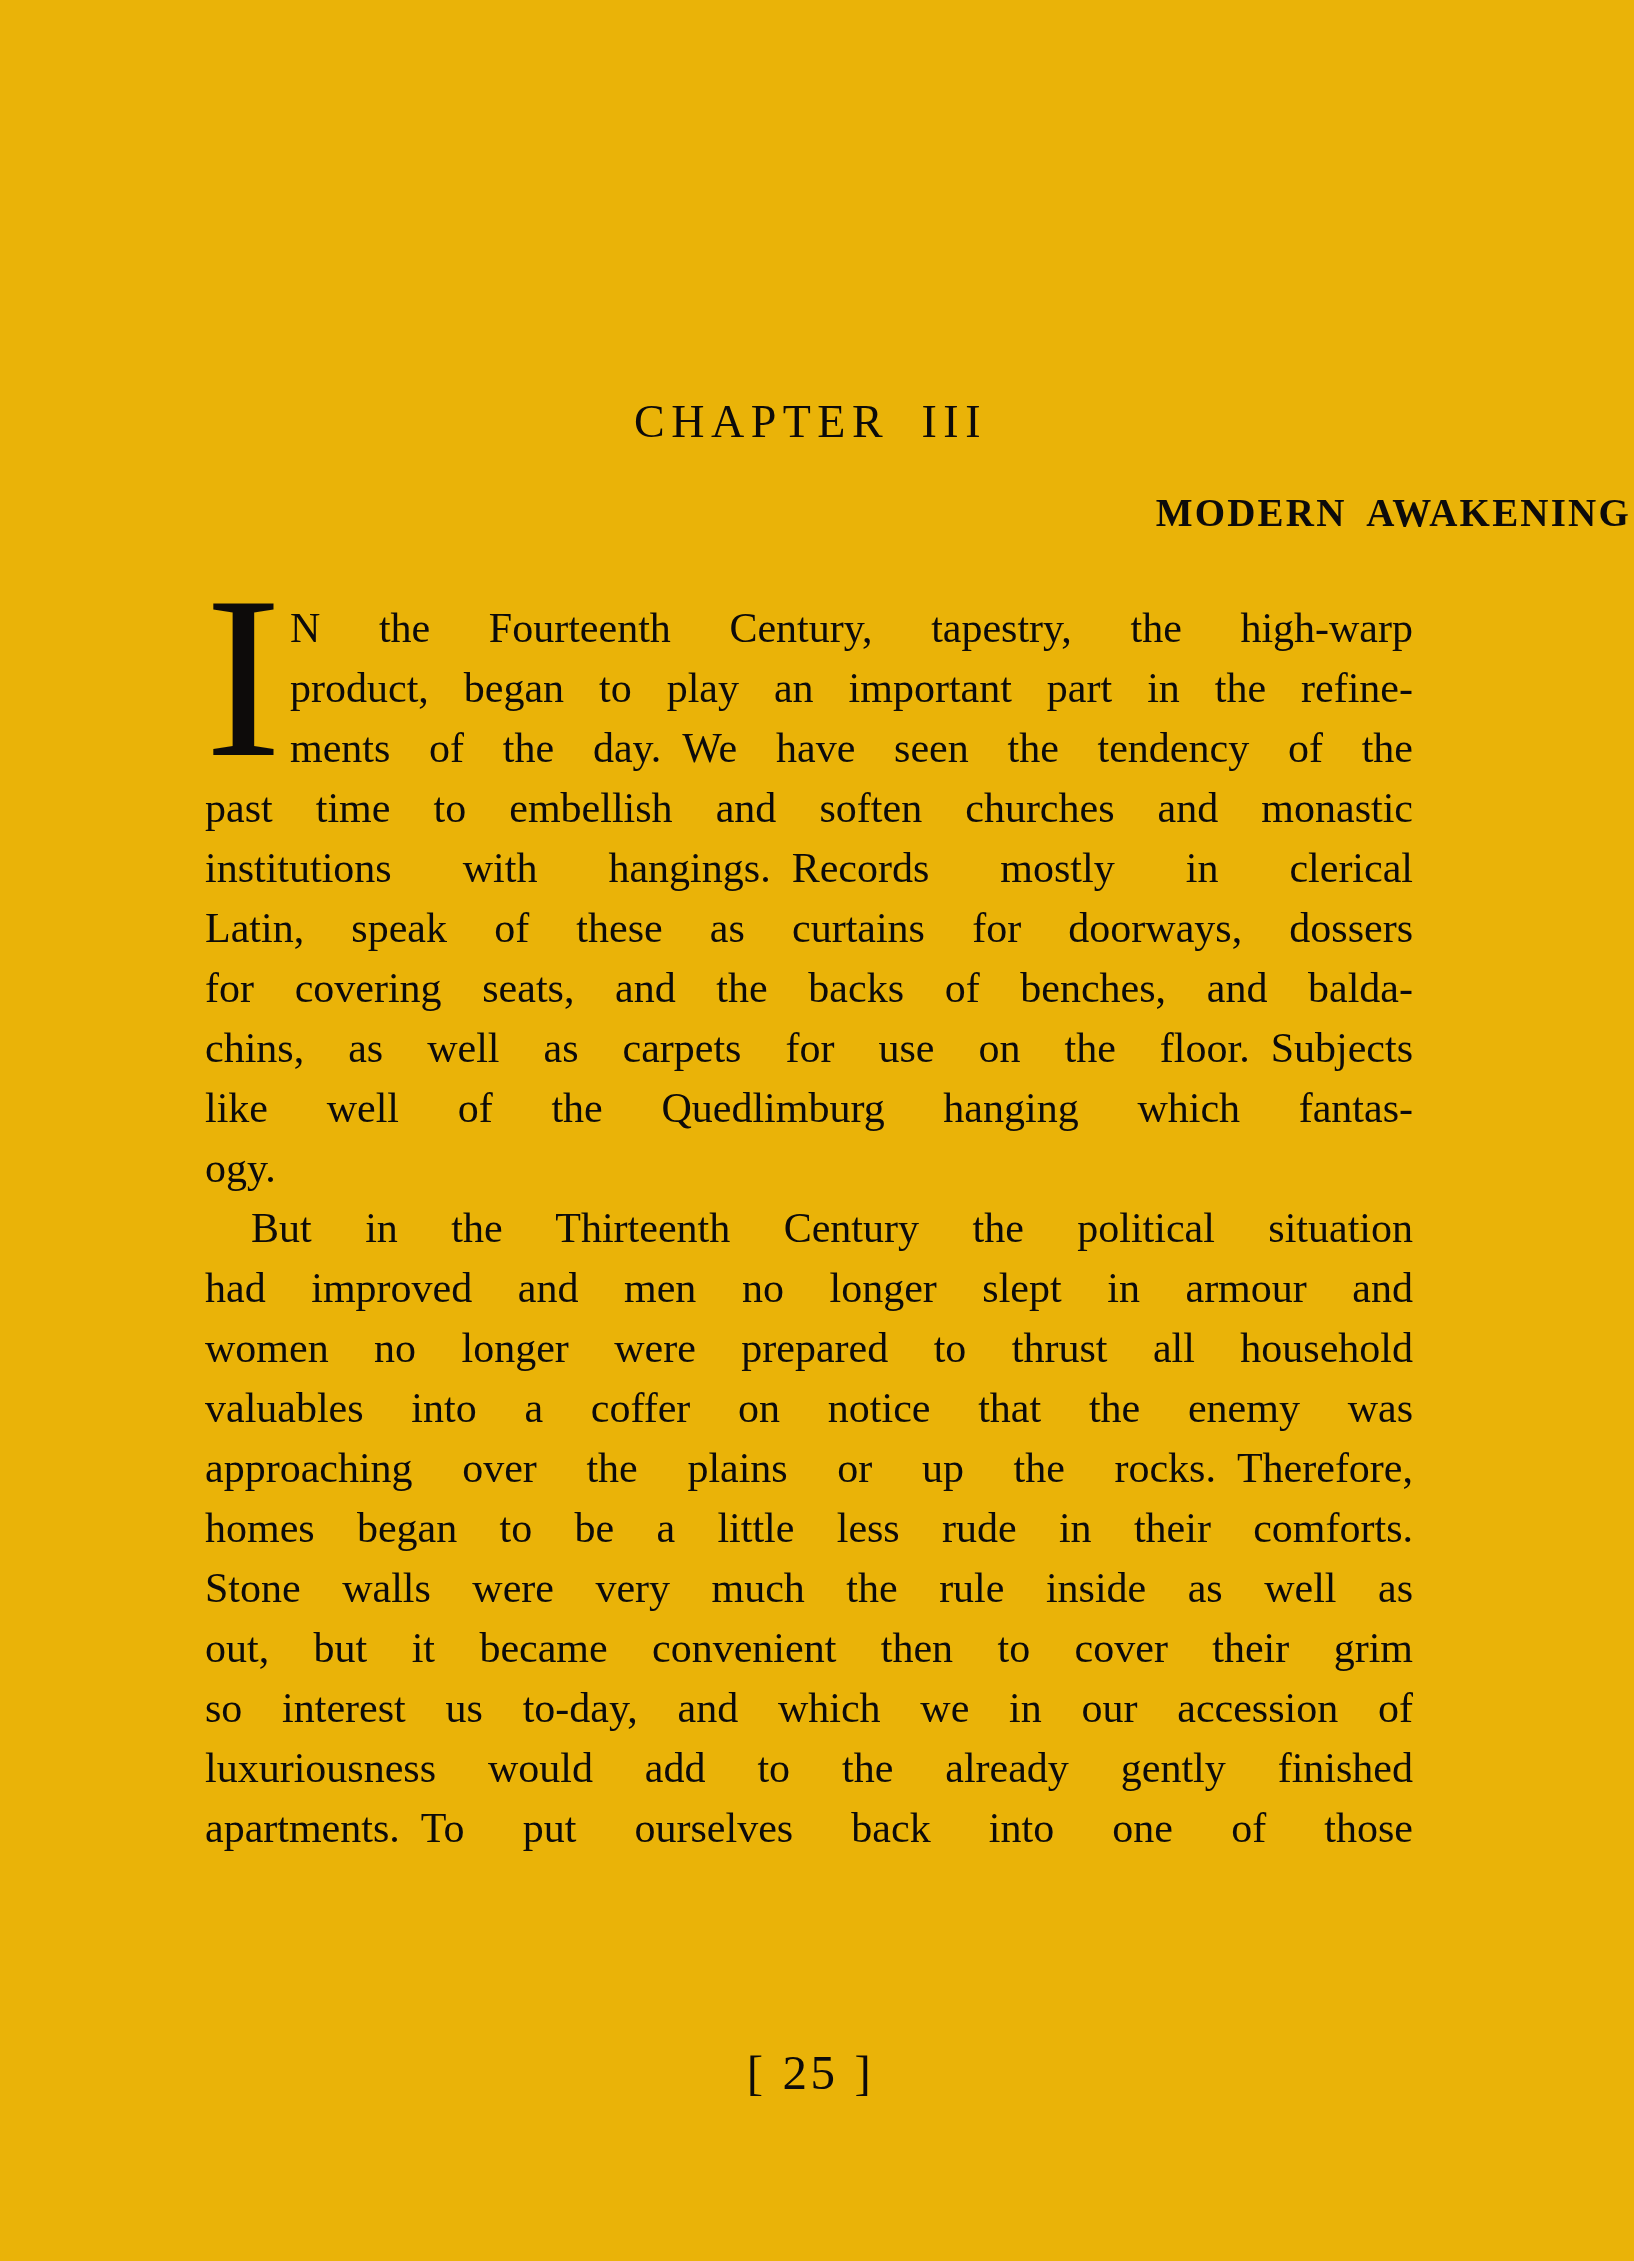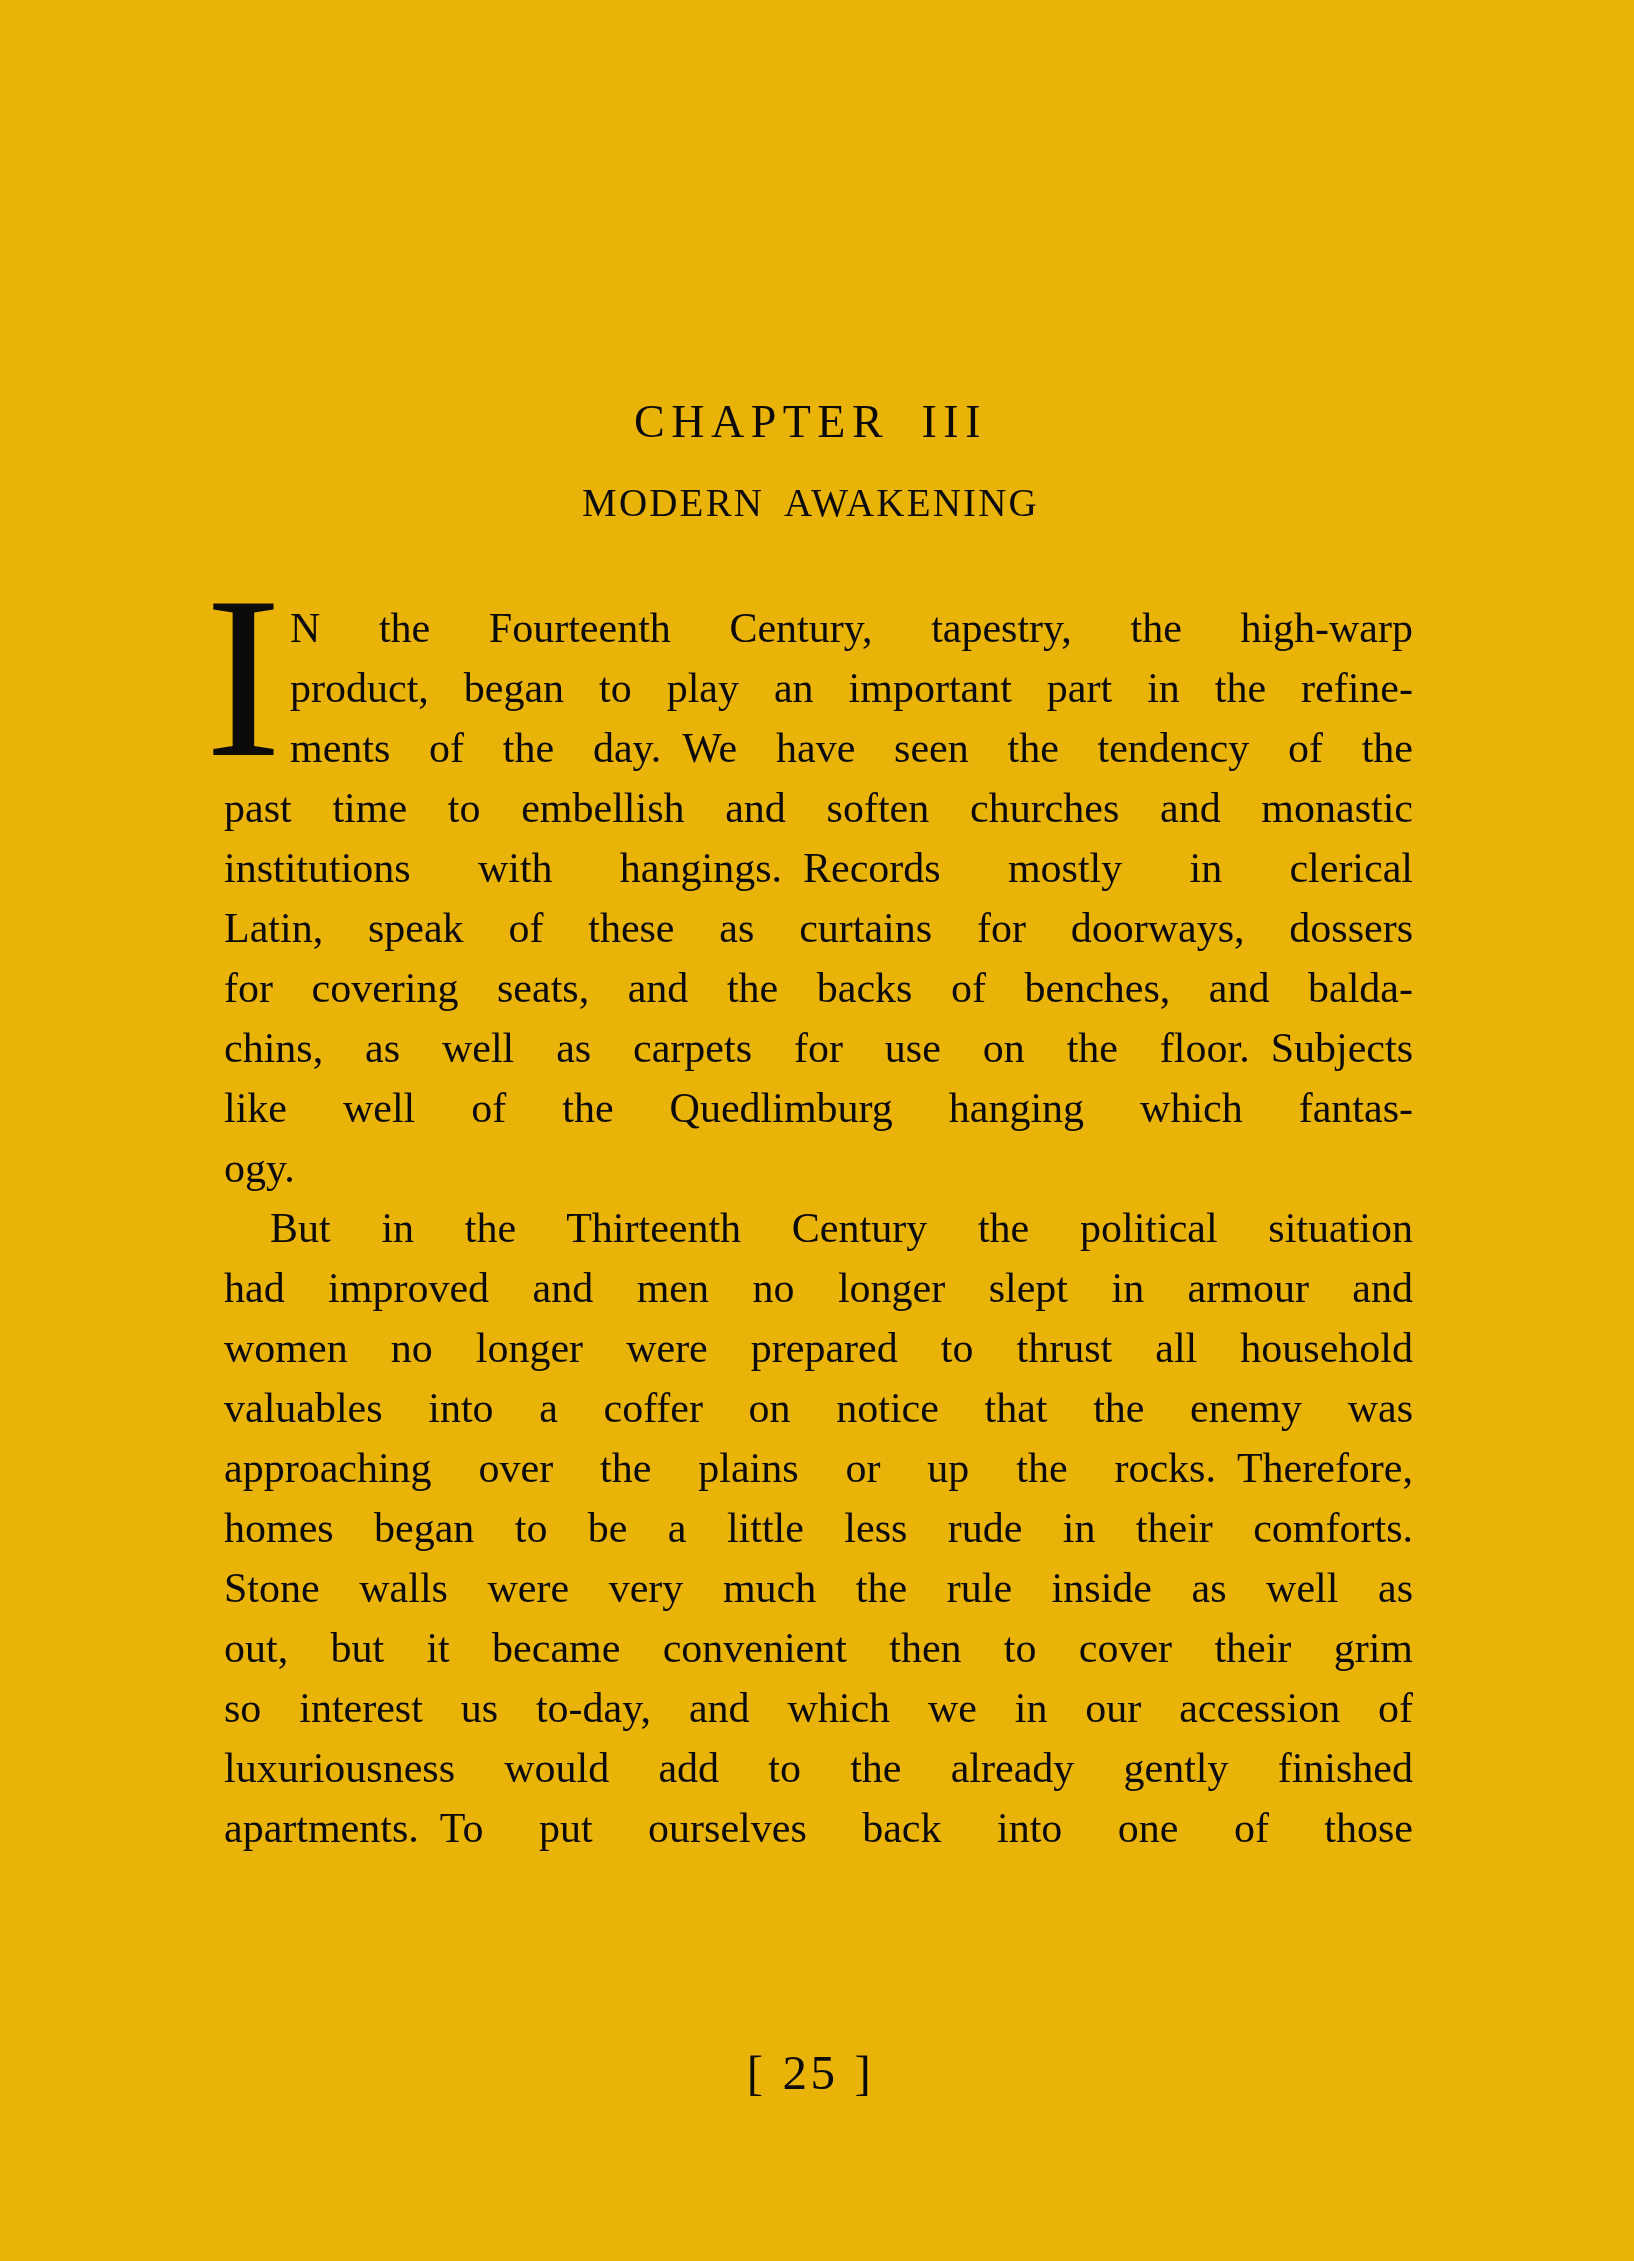--- a/index.html
+++ b/index.html
@@ -23,25 +23,25 @@
     line-height: 50px;
     font-weight: normal;
     letter-spacing: 6.5px;
     word-spacing: 14.4px;
   }
   .section {
     position: absolute;
     top: 480px;
     left: 0;
     width: 1621px;
-    margin: 0;
-    text-align: center;
+    margin: 10px;
+    text-align: right;
     font-size: 39px;
     line-height: 45px;
-    font-weight: normal;
+    font-weight: bold;
     letter-spacing: 2.2px;
     word-spacing: 10px;
   }
   .bodytext {
     position: absolute;
     top: 598px;
     left: 205px;
     width: 1208px;
   }
   .dropcap {
@@ -52,21 +52,20 @@
     font-size: 230px;
     line-height: 178px;
     text-align: left;
   }
   .line {
     height: 60px;
     line-height: 60px;
     font-size: 42px;
     text-align: justify;
     text-align-last: justify;
-    margin-left: 19px;
     -moz-text-align-last: justify;
   }
   .line.flush {
     text-align-last: left;
     -moz-text-align-last: left;
   }
   .line.indent {
     text-indent: 46px;
   }
   .folio {

